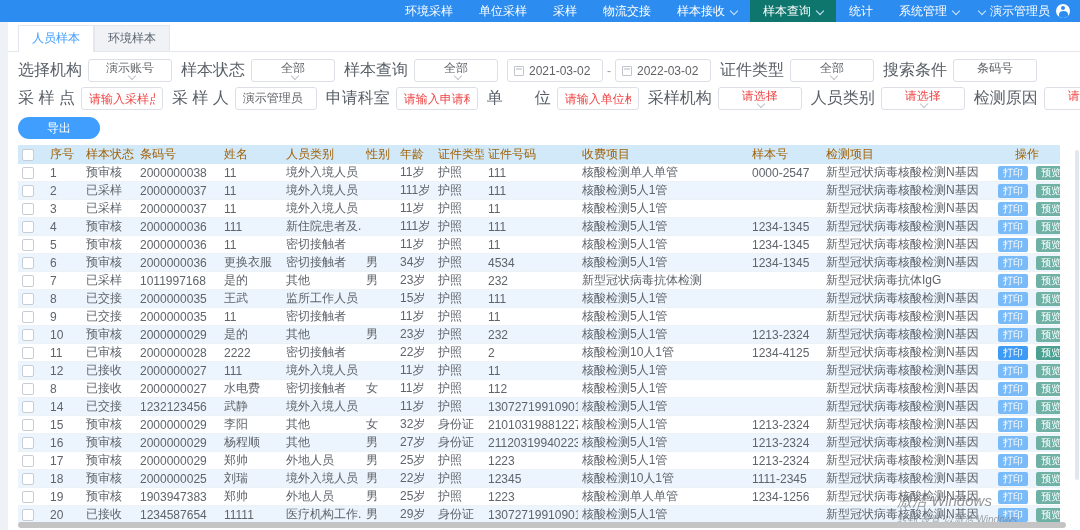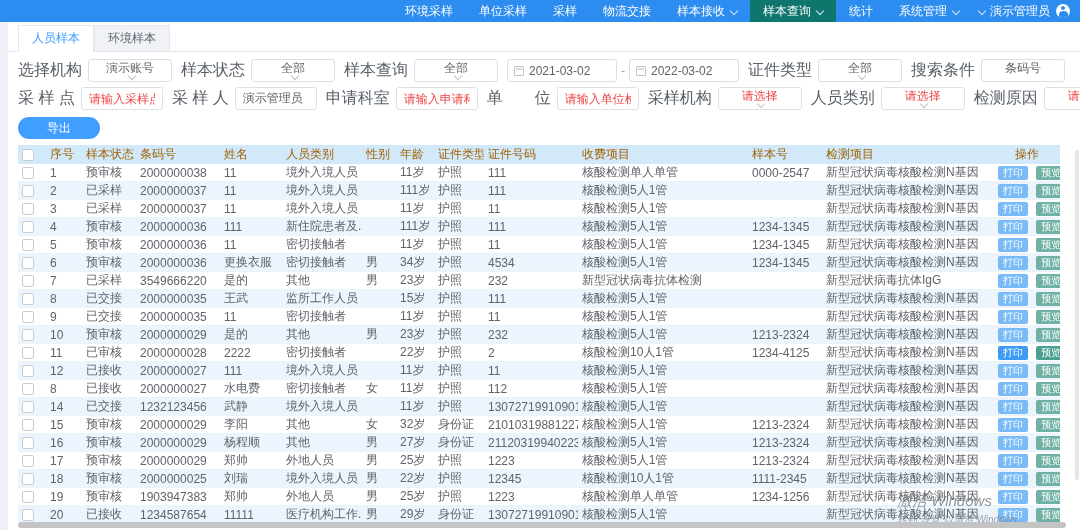--- a/index.html
+++ b/index.html
@@ -49,21 +49,21 @@
   .select, .input, .dateinput { height:23px; border:1px solid #dcdfe6; border-radius:3px;
     background:#fff; font-size:12px; color:#606266; display:flex; align-items:center; }
   .select { width:84px; padding:0 6px; justify-content:space-between; cursor:pointer;flex-direction:column; }
   .select.focused { border-color:#409eff; box-shadow:0 0 2px rgba(64,158,255,.5); }
   .sel-text { overflow:hidden; white-space:nowrap; }
   .sel-text.ph, input::placeholder { color:#ef4444; }
   .sel-caret { width:8px; height:8px; position:relative; flex:none; margin-left:3px; }
   .sel-caret::after { content:''; position:absolute; top:0; left:1px; width:5px; height:5px;
     border-right:1px solid #c0c4cc; border-bottom:1px solid #c0c4cc; transform:rotate(45deg); }
   input.input { padding:0 7px; width:82px; outline:none; display:inline-block; }
-  .dateinput { width:110px; padding:0 6px; cursor:pointer; }
+  .dateinput { width:96px; padding:0 6px; cursor:pointer; }
   .cal-icon { width:10px; height:10px; border:1px solid #c0c4cc; border-radius:1px;
     margin-right:5px; position:relative; flex:none; }
   .cal-icon::before { content:''; position:absolute; top:1px; left:1px; right:1px; height:2px; background:#d7dade; }
   .date-sep { margin:0 4px; color:#999; font-size:12px; }
 
   
   .toolbar { padding:2px 0 0 10px; }
   .btn-export { display:inline-block; height:22px; line-height:22px; padding:0 29px;
     background:#409eff; color:#fff; font-size:12px; border-radius:11px; cursor:pointer; }
 
@@ -394,21 +394,21 @@
     <td><span>新型冠状病毒核酸检测N基因</span></td>
     <td class="col-op">
       <span class="btn-print">打印</span>
       <span class="btn-preview">预览</span>
     </td>
   </tr>
             <tr>
     <td><span class="checkbox"></span></td>
     <td>7</td>
     <td>已采样</td>
-    <td>3549666220</td>
+    <td>1011997168</td>
     <td>是的</td>
     <td>其他</td>
     <td>男</td>
     <td>23岁</td>
     <td>护照</td>
     <td>232</td>
     <td>新型冠状病毒抗体检测</td>
     <td></td>
     <td><span>新型冠状病毒抗体IgG</span></td>
     <td class="col-op">

